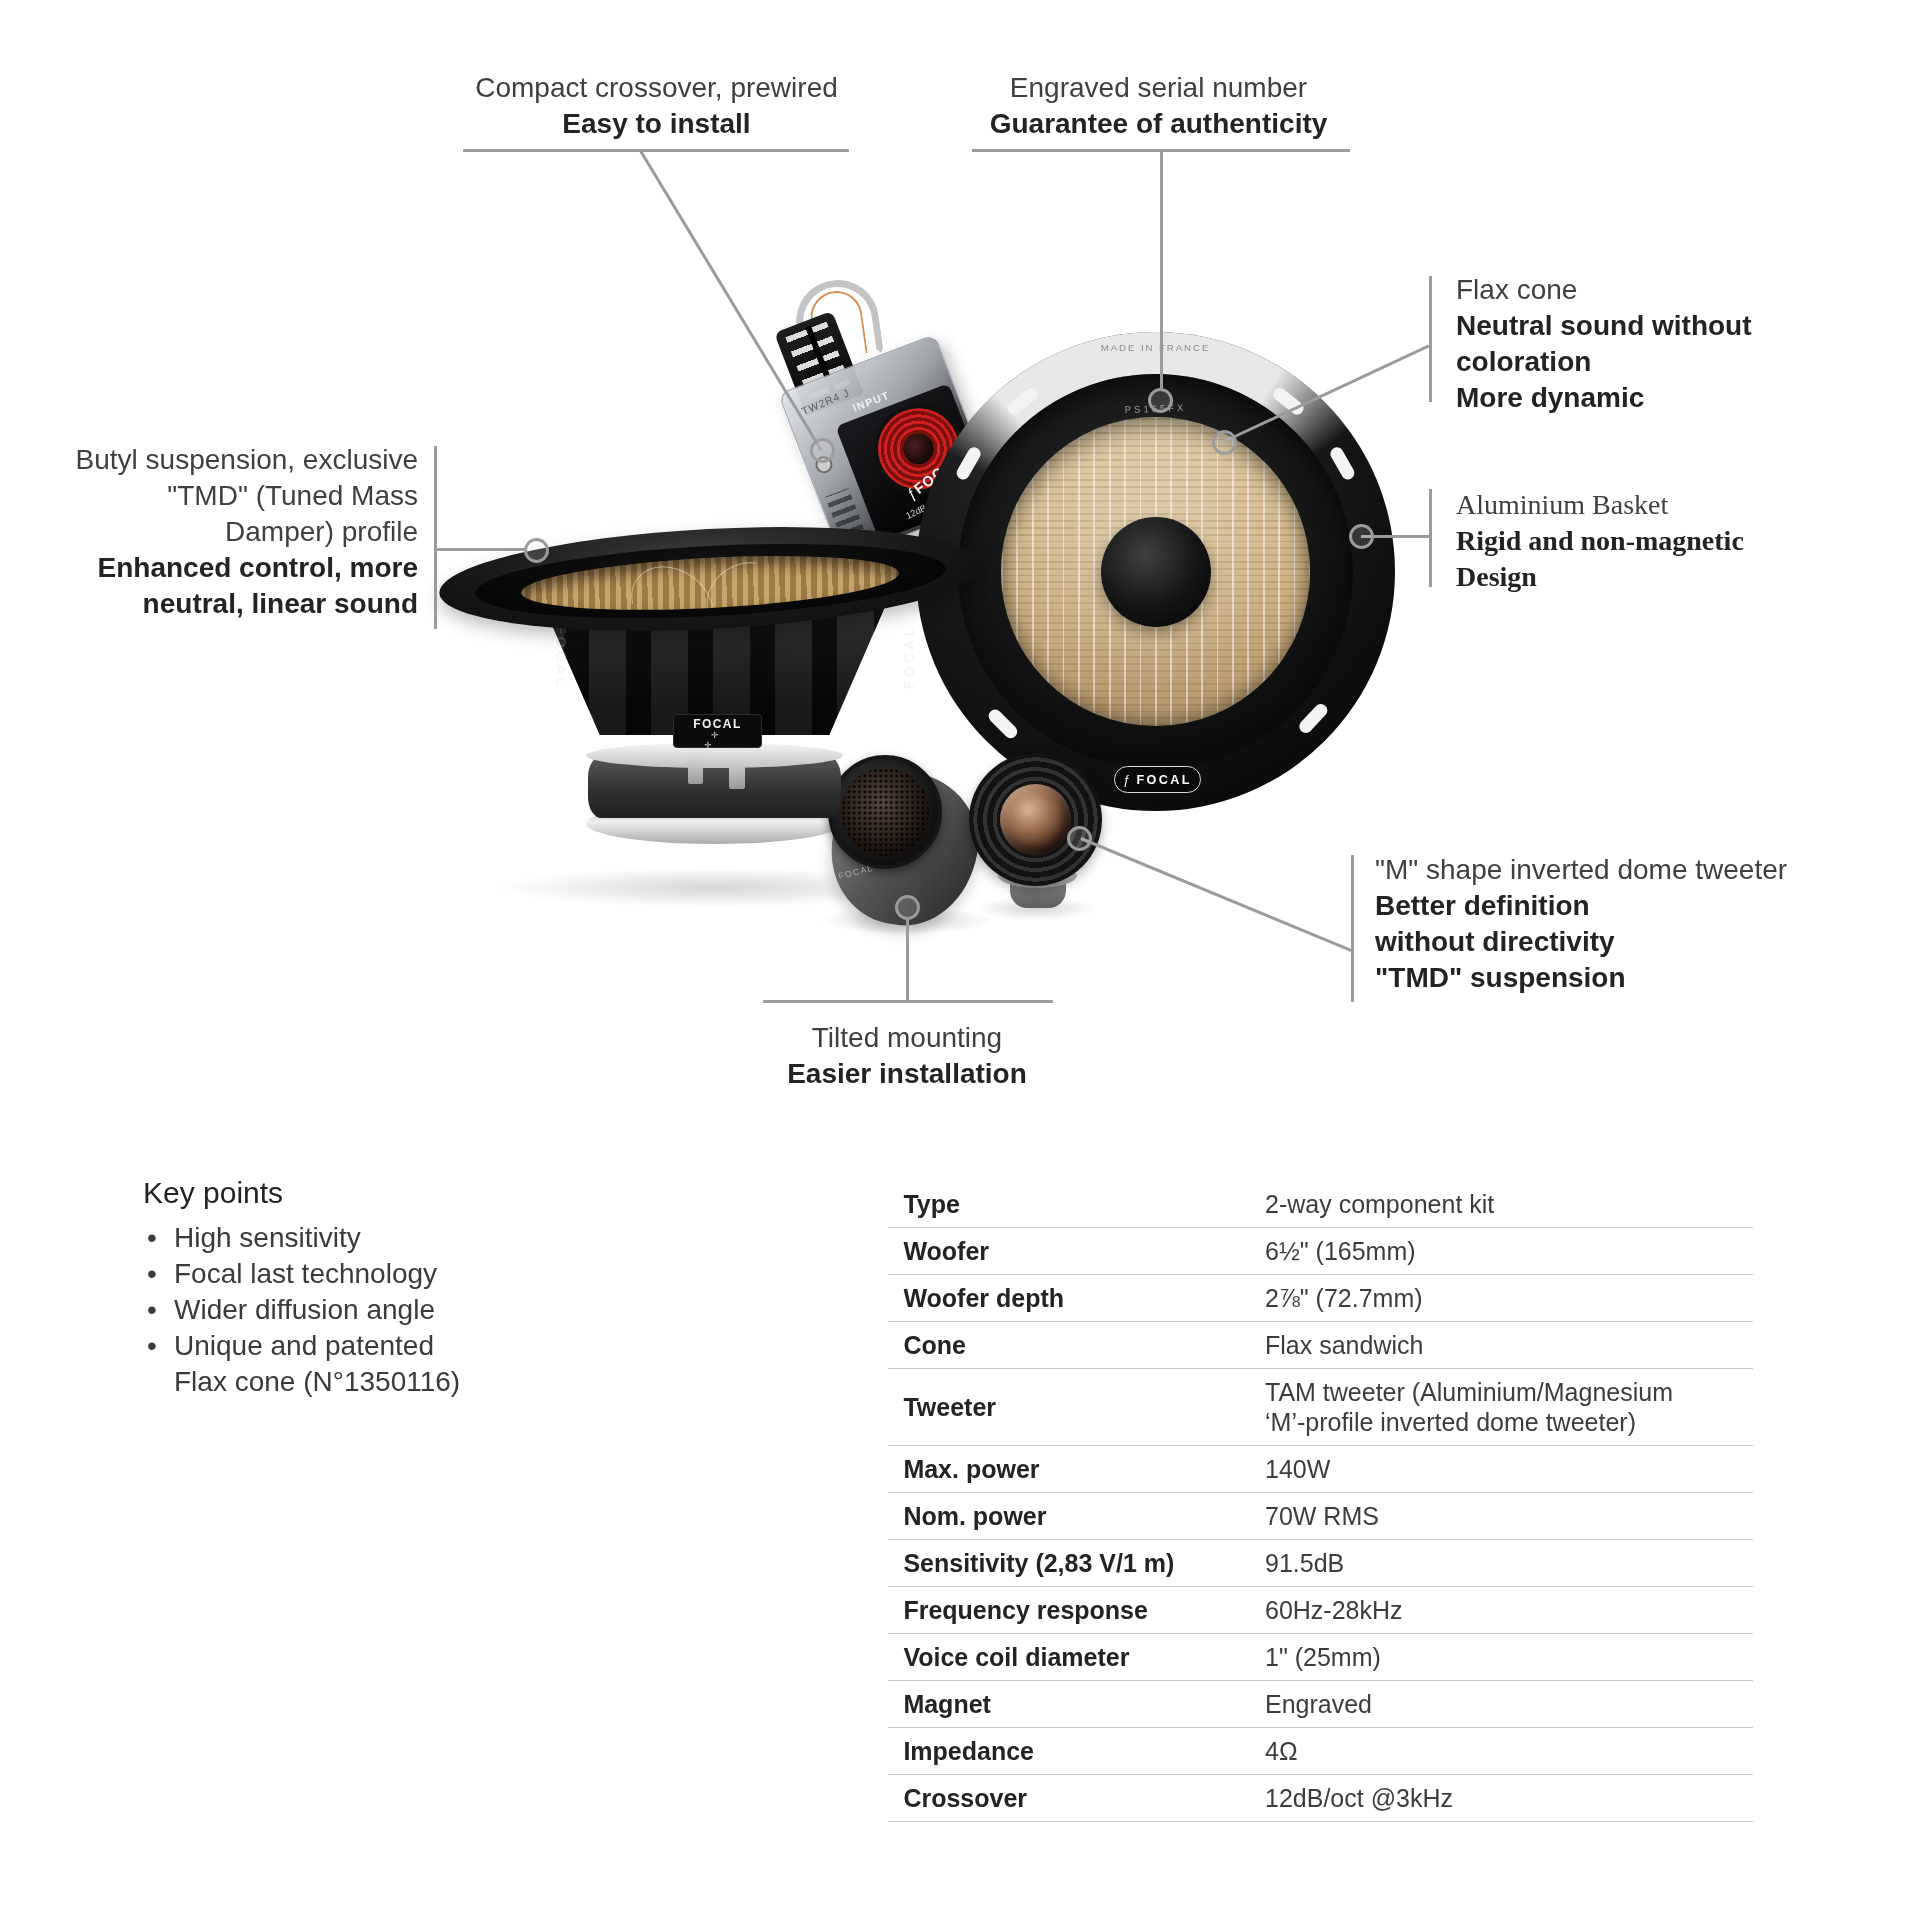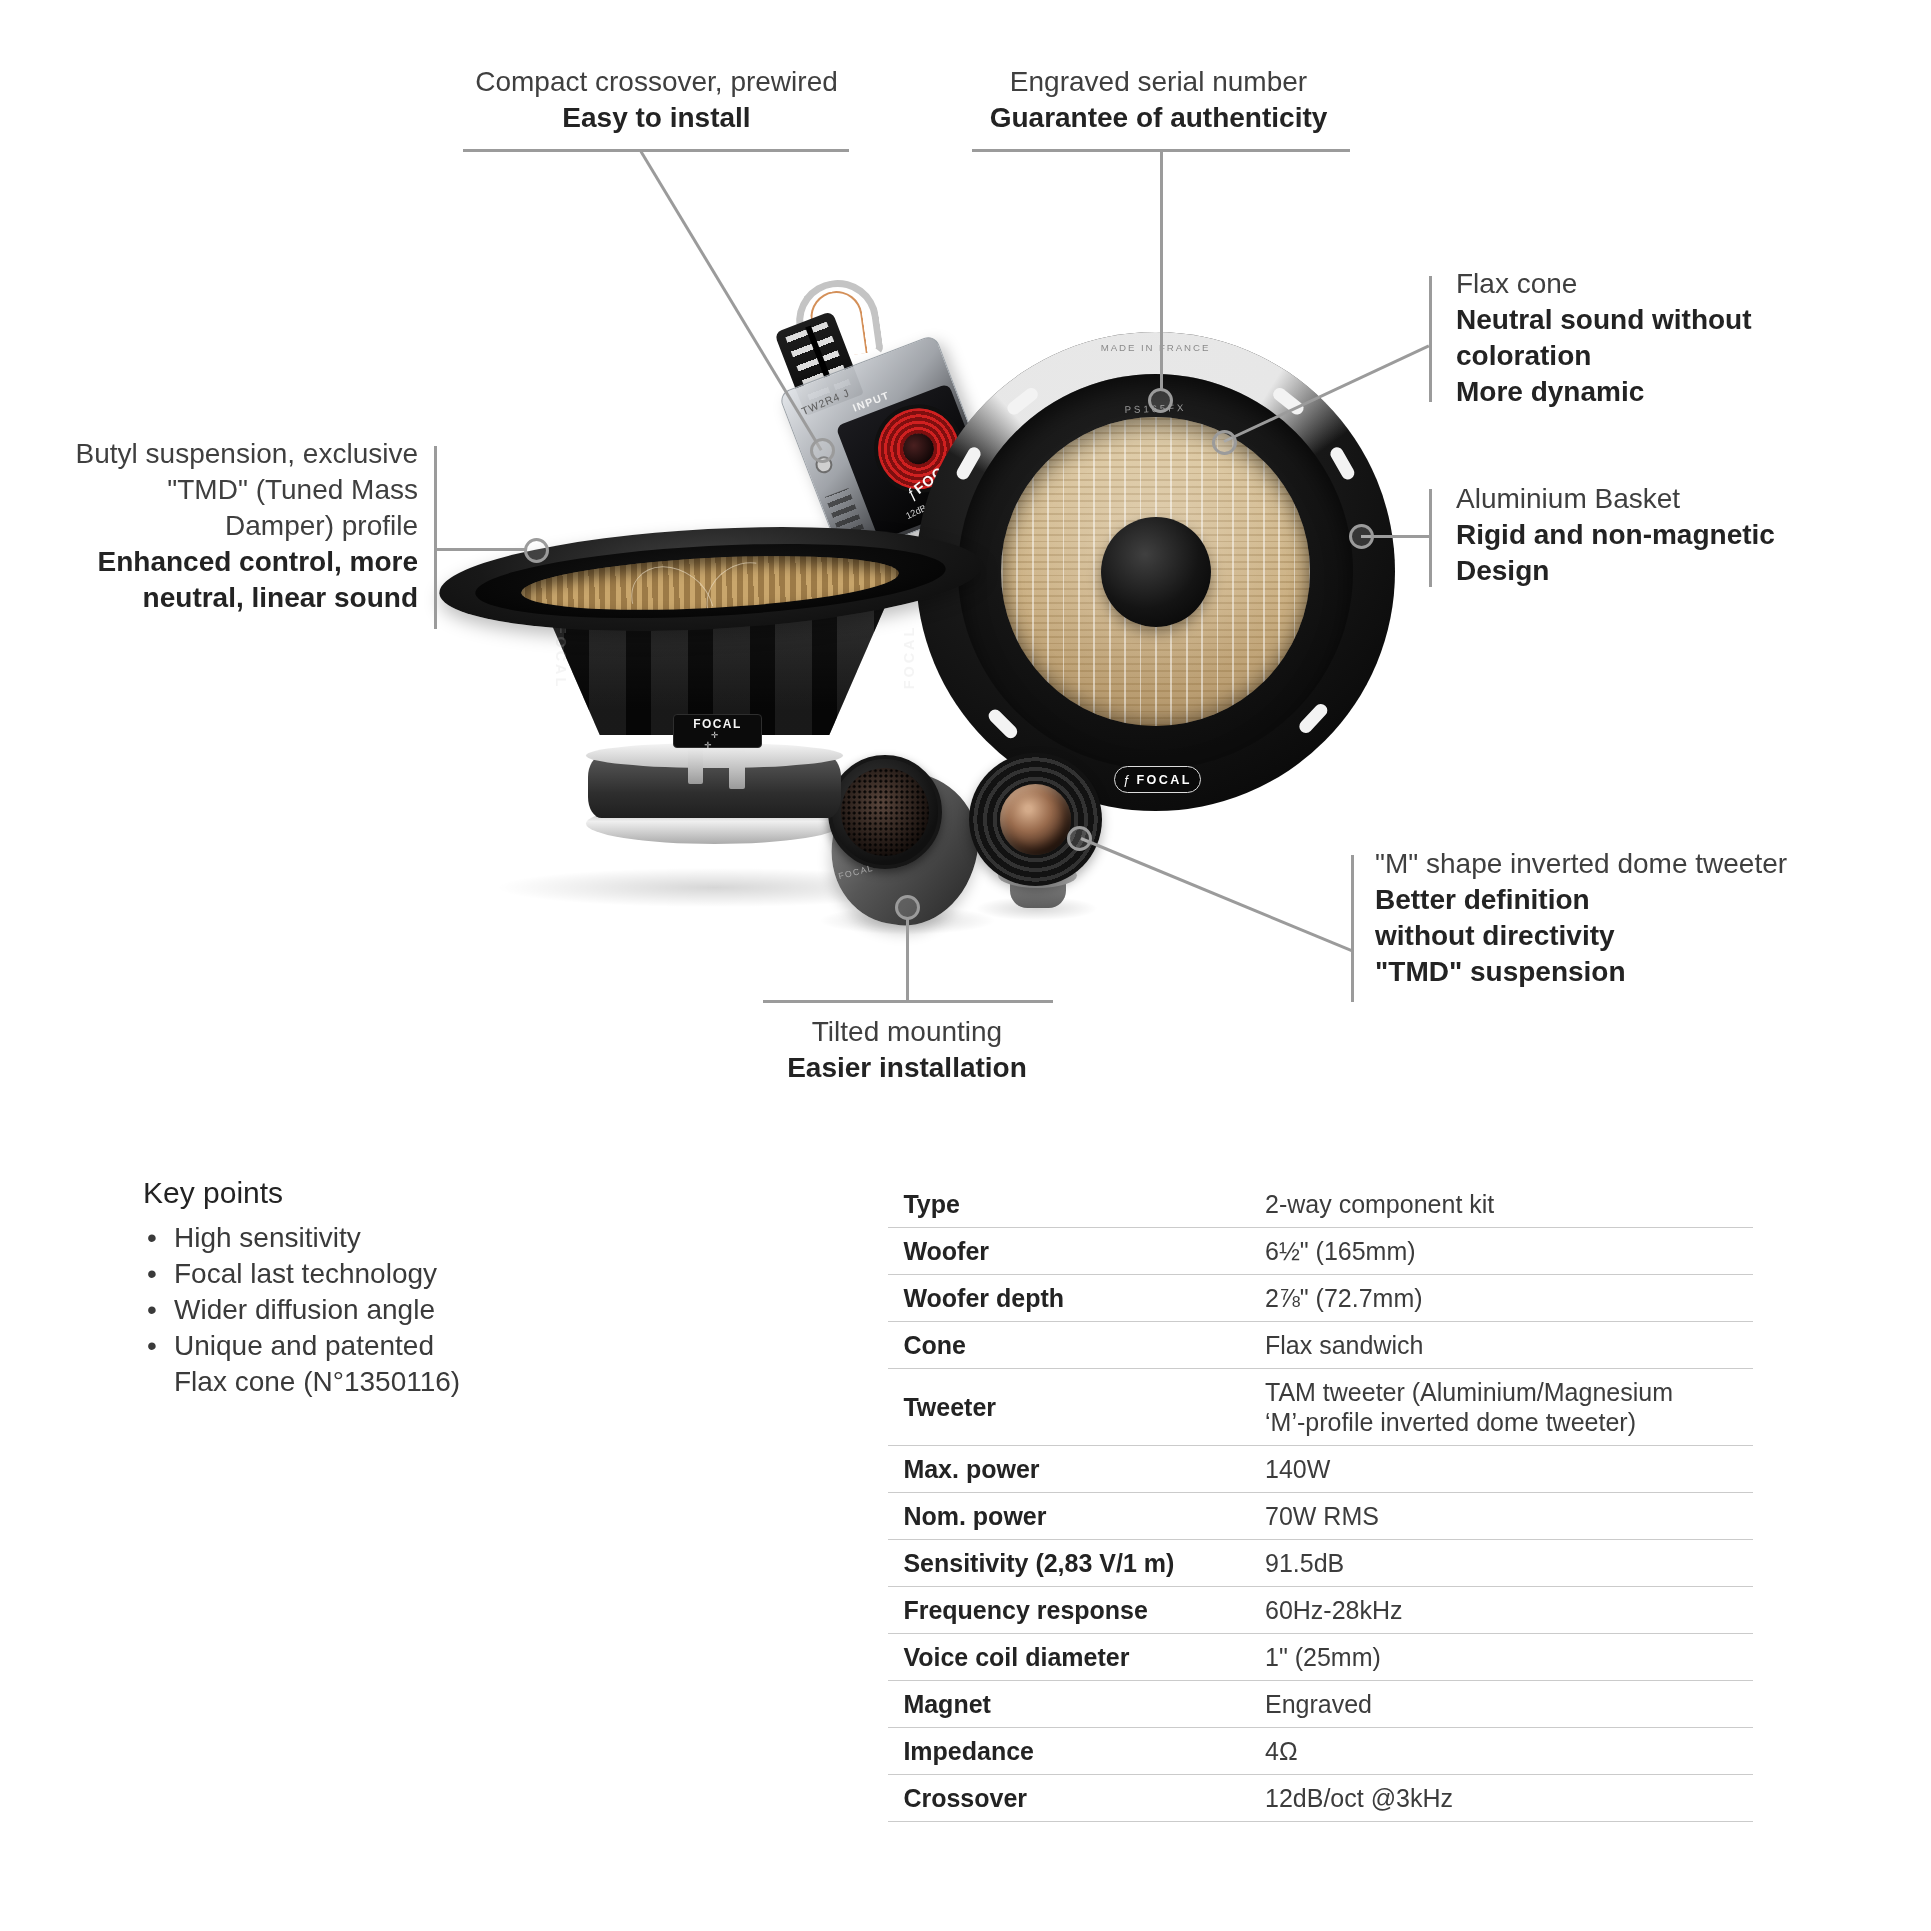--- a/index.html
+++ b/index.html
@@ -1,21 +1,21 @@
 <!DOCTYPE html>
 <html><head>
 <meta charset="utf-8">
 <style>
   html,body{margin:0;padding:0;background:#fff;}
   .page{position:relative;width:1931px;height:1931px;background:#fff;overflow:hidden;
         font-family:"Liberation Sans",sans-serif;color:#3f3f3f;}
   
   .co-reg{font-size:28px;line-height:36px;font-weight:400;color:#3f3f3f;white-space:pre-line;}
   .co-bold{font-size:28px;line-height:36px;font-weight:700;color:#232323;white-space:pre-line;}
-  .co-block{position:absolute;}
+  .co-block{position:absolute;margin-top:6px;}
   .center{text-align:center;}
   .right{text-align:right;}
   
   .co-line{position:absolute;height:2.9px;background:#9b9b9b;transform-origin:left center;}
   .co-vline{position:absolute;width:3.4px;background:#9b9b9b;}
   .co-circle{position:absolute;width:25px;height:25px;border:3.4px solid #9b9b9b;border-radius:50%;
              box-sizing:border-box;background:rgba(255,255,255,.15);}
   
   .kp{position:absolute;left:143px;top:1176px;width:348px;}
   .kp-title{font-size:30px;font-weight:400;color:#232323;margin-bottom:9.7px;}
@@ -240,21 +240,21 @@
 
   <div class="co-block" style="left:1456px;top:266px;width:328px;">
     <div class="co-reg">Flax cone</div>
     <div class="co-bold" style="width:319px;">Neutral sound without coloration
 More dynamic</div>
   </div>
   <div class="co-vline" style="left:1429px;top:276px;height:126px;"></div>
   <div class="co-line" style="left:1224px;top:440px;width:226px;transform:rotate(-25deg);"></div>
   <div class="co-circle" style="left:1212px;top:430px;"></div>
 
-  <div class="co-block" style="left:1456px;top:481px;width:348px;">
+  <div class="co-block" style="left:1456px;top:481px;width:348px;font-family:Liberation Serif, serif;">
     <div class="co-reg">Aluminium Basket</div>
     <div class="co-bold" style="width:338px;">Rigid and non-magnetic
 Design</div>
   </div>
   <div class="co-vline" style="left:1429px;top:489px;height:98px;"></div>
   <div class="co-line" style="left:1361px;top:535px;width:68px;"></div>
   <div class="co-circle" style="left:1349px;top:524px;"></div>
 
   <div class="co-block right" style="left:68px;top:436px;width:350px;">
     <div class="co-reg">Butyl suspension, exclusive "TMD" (Tuned Mass Damper) profile</div>

